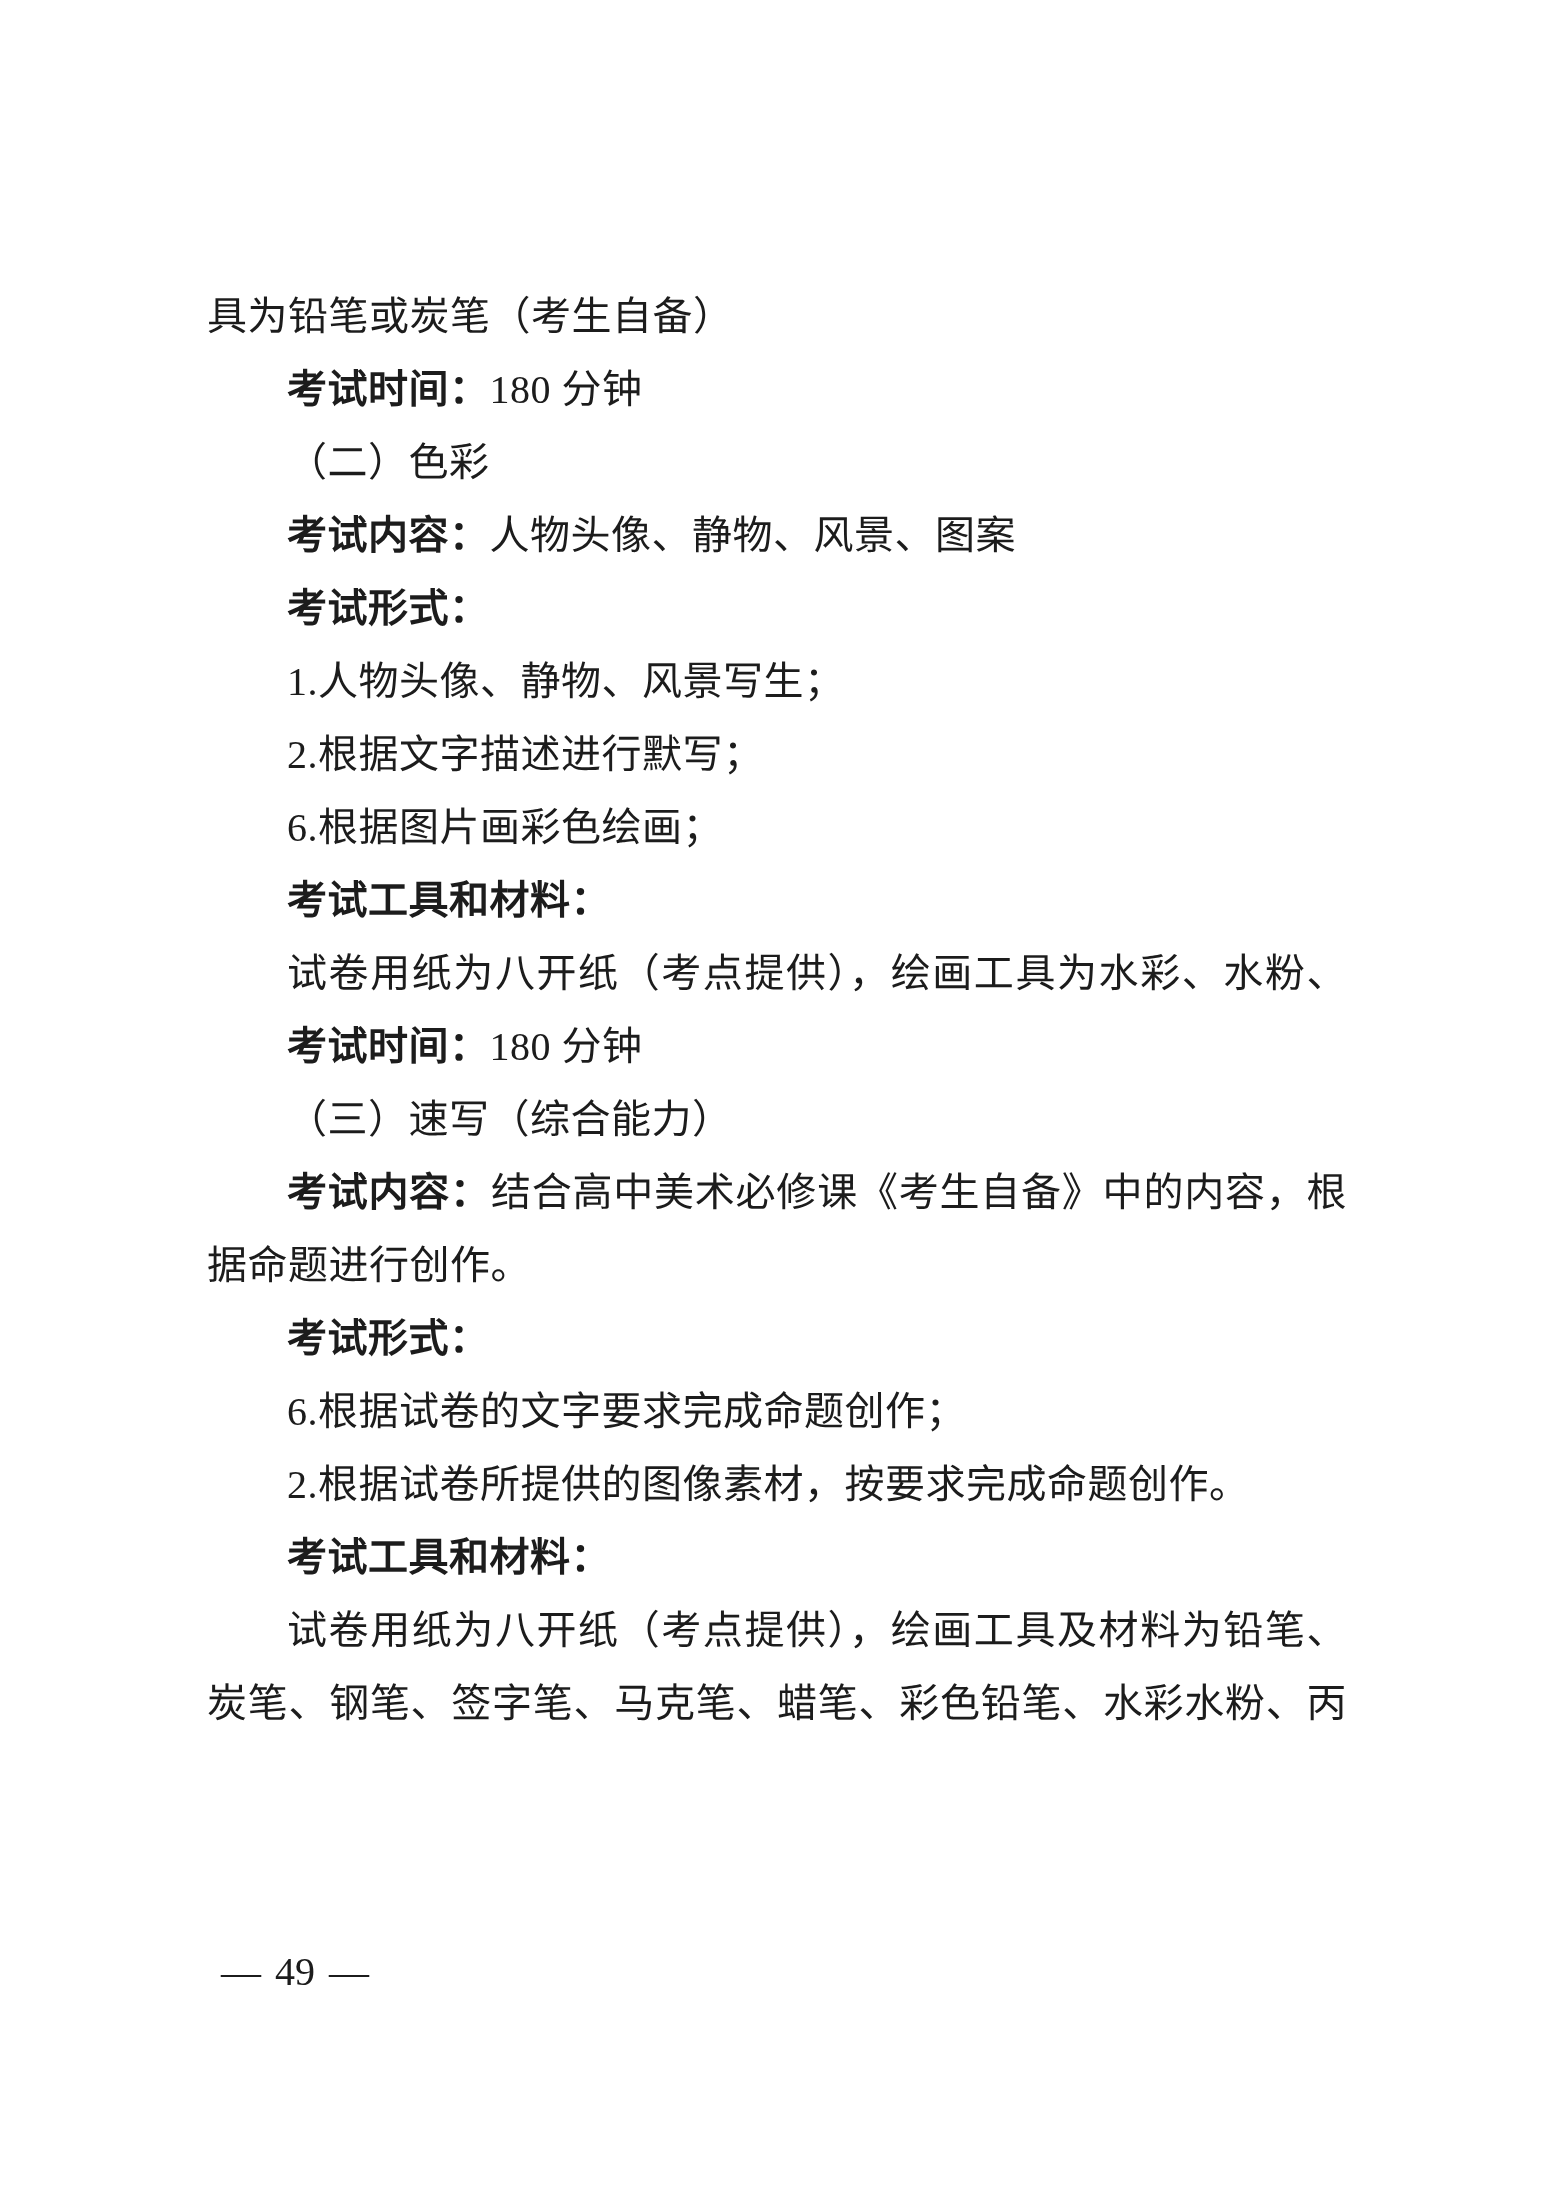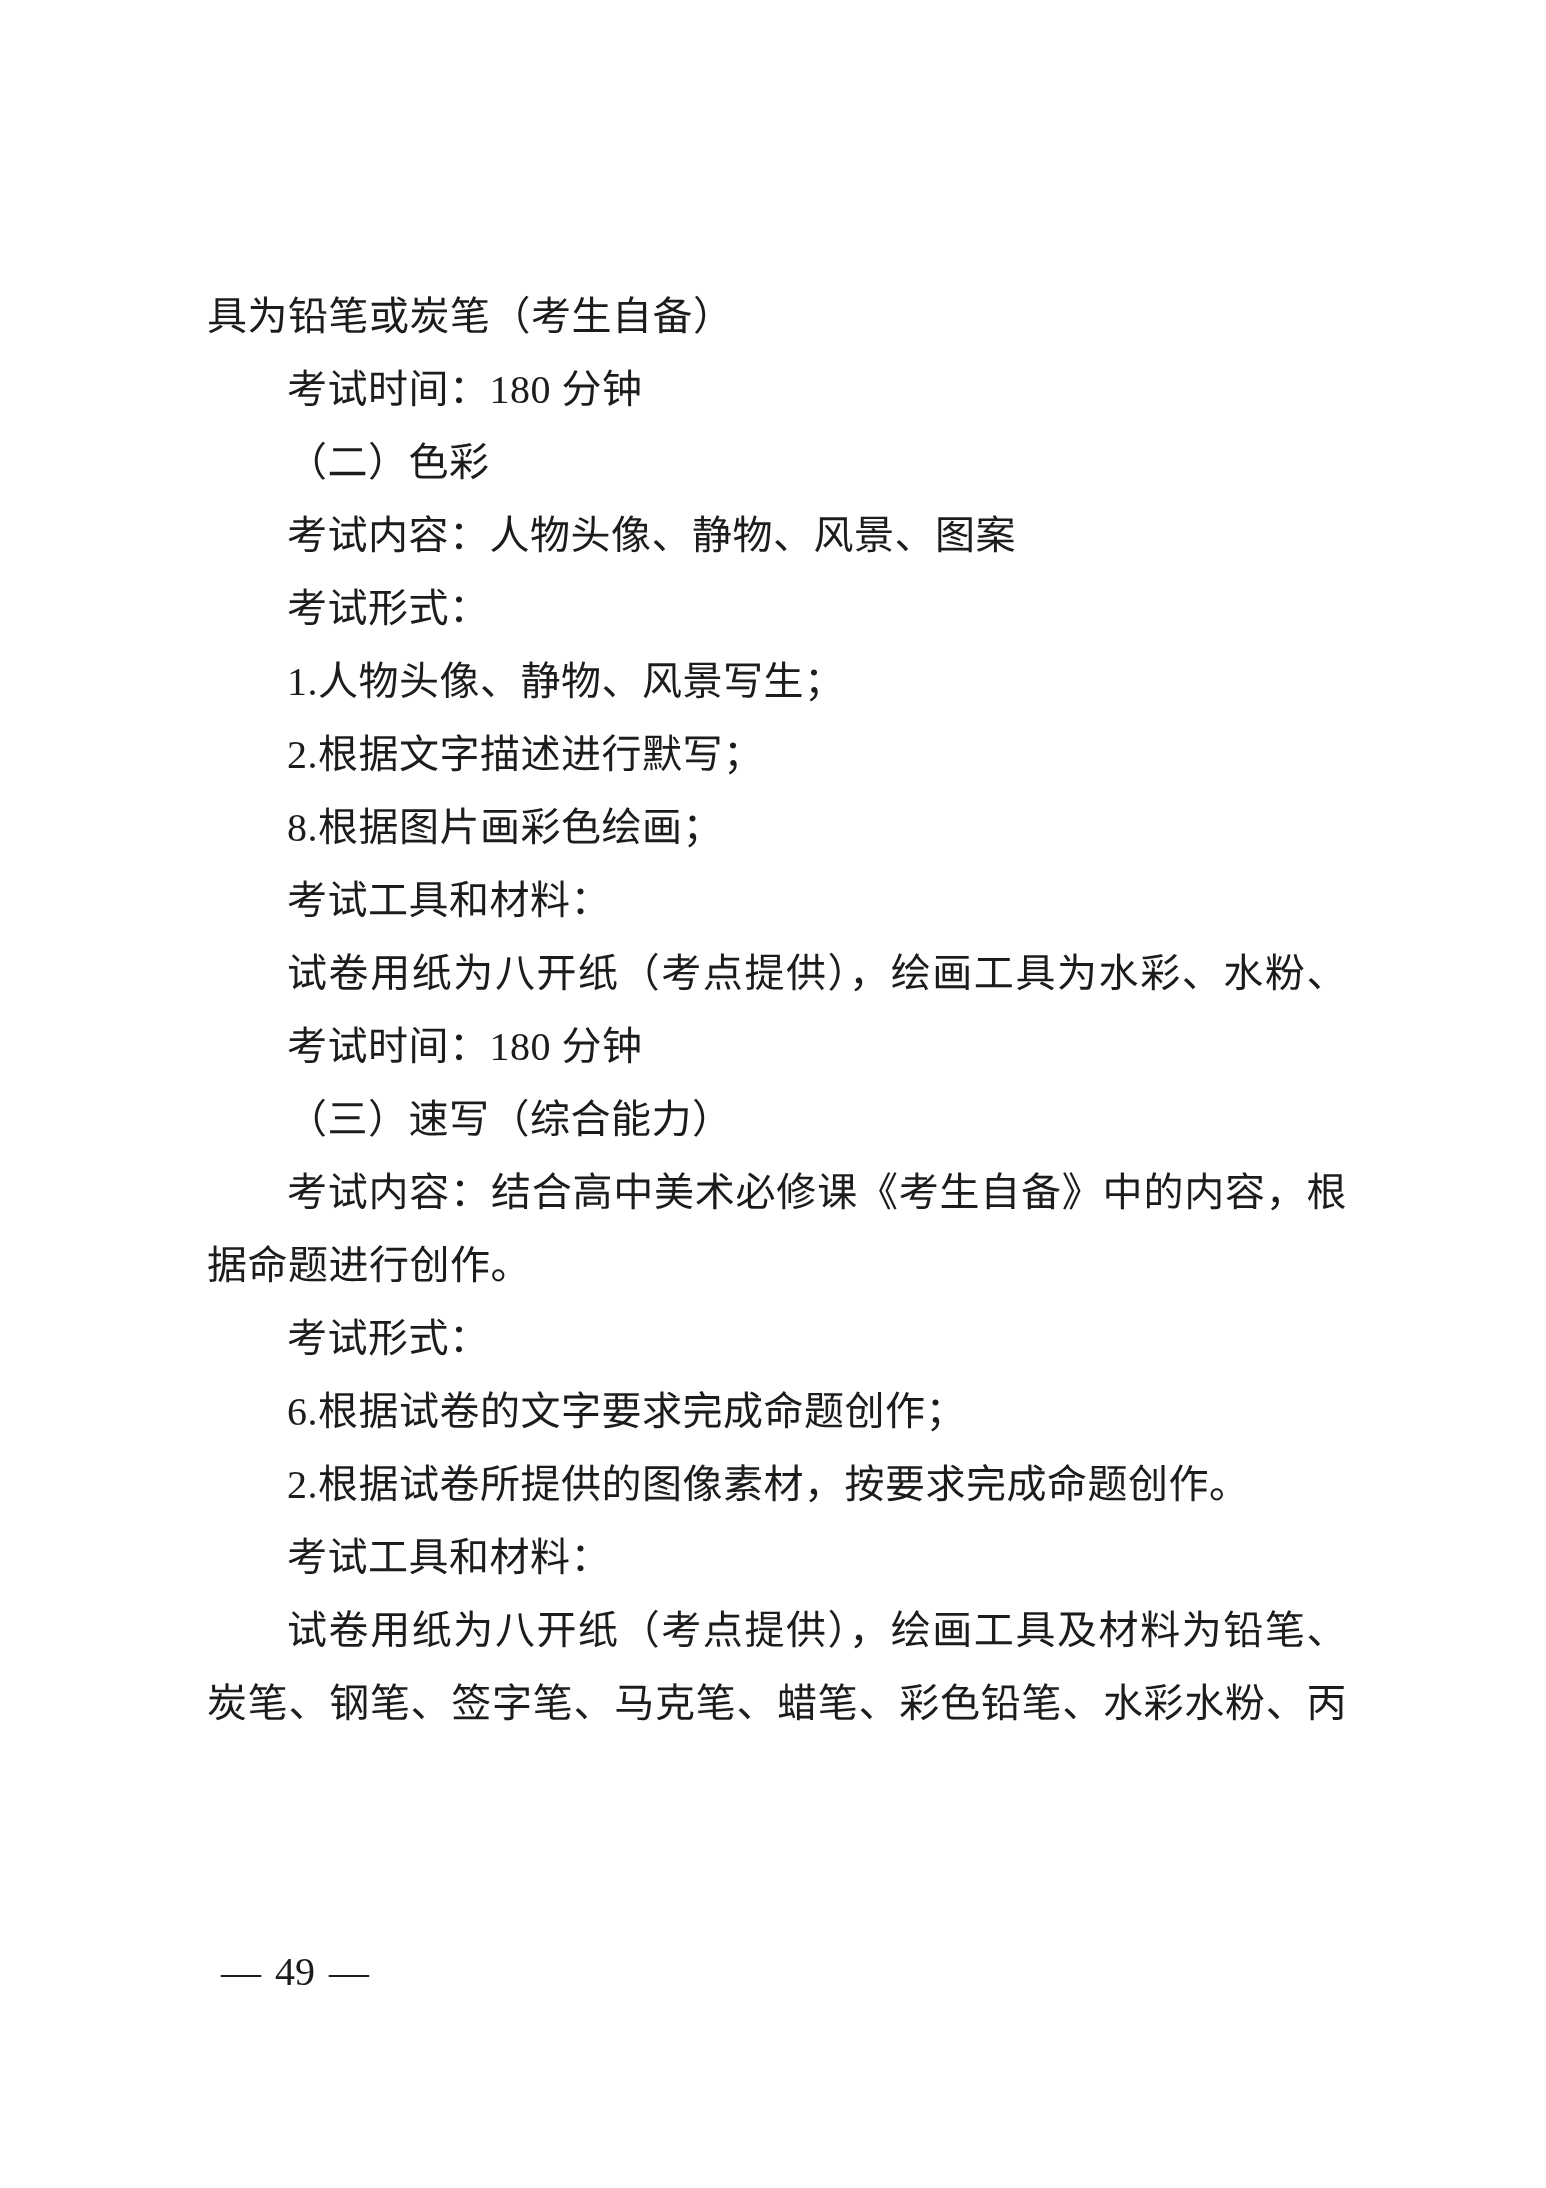--- a/index.html
+++ b/index.html
@@ -31,21 +31,21 @@
   }
   .line.indent {
     text-indent: 2em;
   }
   .line.fill {
     white-space: normal;
     text-align: justify;
     text-align-last: justify;
   }
   .lbl {
-    font-weight: 400;
+    font-weight: 700;
     font-family: "Liberation Sans", "Liberation Serif", sans-serif;
   }
   .footer {
     position: absolute;
     left: 207px;
     top: 1948px;
     width: 1148px;
     text-align: left;
     font-size: 40px;
     line-height: 48px;
@@ -61,21 +61,21 @@
 
 <div class="page">
   <div class="text-block">
       <div class="line"><span>具为铅笔或炭笔（考生自备）</span></div>
       <div class="line indent"><span class="lbl">考试时间：</span><span>180 分钟</span></div>
       <div class="line indent"><span>（二）色彩</span></div>
       <div class="line indent"><span class="lbl">考试内容：</span><span>人物头像、静物、风景、图案</span></div>
       <div class="line indent"><span class="lbl">考试形式：</span></div>
       <div class="line indent"><span>1.人物头像、静物、风景写生；</span></div>
       <div class="line indent"><span>2.根据文字描述进行默写；</span></div>
-      <div class="line indent"><span>8.根据图片画彩色绘画；</span></div>
+      <div class="line indent"><span>6.根据图片画彩色绘画；</span></div>
       <div class="line indent"><span class="lbl">考试工具和材料：</span></div>
       <div class="line indent fill"><span>试卷用纸为八开纸（考点提供），绘画工具为水彩、水粉、</span></div>
       <div class="line indent"><span class="lbl">考试时间：</span><span>180 分钟</span></div>
       <div class="line indent"><span>（三）速写（综合能力）</span></div>
       <div class="line indent fill"><span class="lbl">考试内容：</span><span>结合高中美术必修课《考生自备》中的内容，根</span></div>
       <div class="line"><span>据命题进行创作。</span></div>
       <div class="line indent"><span class="lbl">考试形式：</span></div>
       <div class="line indent"><span>6.根据试卷的文字要求完成命题创作；</span></div>
       <div class="line indent"><span>2.根据试卷所提供的图像素材，按要求完成命题创作。</span></div>
       <div class="line indent"><span class="lbl">考试工具和材料：</span></div>

